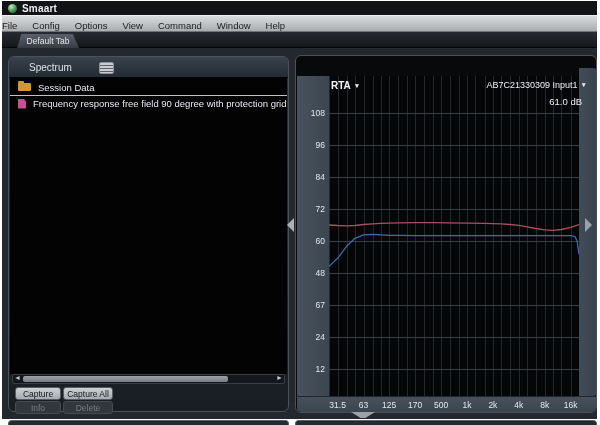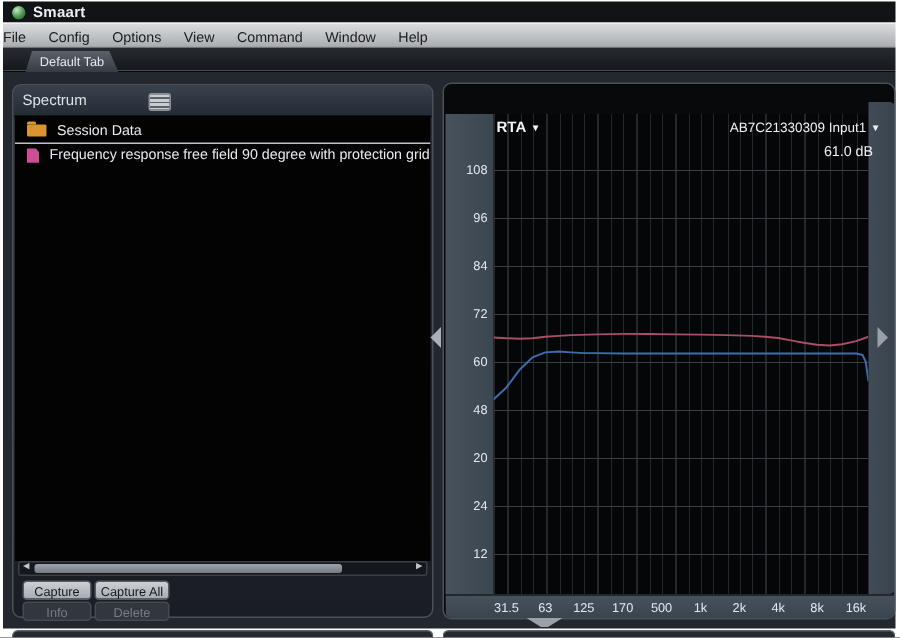--- a/index.html
+++ b/index.html
@@ -37,21 +37,21 @@
   
   .main{left:2px;top:48px;width:595px;height:371px;background:#23272e}
 
   
   .panel{box-sizing:border-box;border:1px solid #4b5158;border-radius:6px}
   .left-panel{left:6px;top:8px;width:281px;height:356px;
     background:linear-gradient(#2b3038,#1a1e24)}
   .panel-header{position:absolute;left:0;top:0;right:0;height:20px;
     background:linear-gradient(#39424d,#232b34);border-radius:5px 5px 0 0;
     border-bottom:1px solid #0a0c0f;display:flex;align-items:center}
-  .panel-title{font-size:10px;color:#dde1e5;margin-left:6px}
+  .panel-title{font-size:10px;color:#dde1e5;margin-left:20px}
   .hamburger{position:absolute;left:90px;top:5px;width:13px;height:10px;border-radius:2px;
     background:repeating-linear-gradient(#c9cdd2 0 2px,#5a6067 2px 3px);
     border:1px solid #8d9298}
   .tree{position:absolute;left:1px;right:1px;top:20px;height:297px;background:#030304;
     padding-top:2px;box-sizing:border-box;overflow:hidden}
   .tree-row{height:15px;display:flex;align-items:center;gap:7px;padding-left:8px}
   .tree-row:nth-child(1){border-bottom:1px solid #bfc3c8;height:16px}
   .tree-label{font-size:9.5px;color:#e6eaee;white-space:nowrap}
   .tree-row:nth-child(3) .tree-label{font-size:6.5px;color:#ccd1d6}
   .folder-icon{width:13px;height:8px;background:var(--c);border-radius:1px;position:relative;flex:0 0 13px}
@@ -172,21 +172,21 @@
       <span class="input-sel"><span>AB7C21330309 Input1</span><span class="caret">▼</span></span>
       <span class="readout">61.0 dB</span>
     </div>
     <div class="ystrip" id="y-axis-strip">
         <span class="ylab" style="top: 32px;">108</span>
         <span class="ylab" style="top: 64px;">96</span>
         <span class="ylab" style="top: 96px;">84</span>
         <span class="ylab" style="top: 128px;">72</span>
         <span class="ylab" style="top: 160px;">60</span>
         <span class="ylab" style="top: 192px; margin-left: 40px;">48</span>
-        <span class="ylab" style="top: 224px;">20</span>
+        <span class="ylab" style="top: 224px;">67</span>
         <span class="ylab" style="top: 256px;">24</span>
         <span class="ylab" style="top: 288px;">12</span>
       </div>
     <div class="plot">
       <svg id="plot-svg" width="250" height="320">
           <g shape-rendering="crispEdges">
             <line x1="0.5" x2="0.5" y1="0" y2="320" stroke="#24272b"></line>
             <line x1="9.5" x2="9.5" y1="0" y2="320" stroke="#24272b"></line>
             <line x1="18.5" x2="18.5" y1="0" y2="320" stroke="#24272b"></line>
             <line x1="26.5" x2="26.5" y1="0" y2="320" stroke="#24272b"></line>

